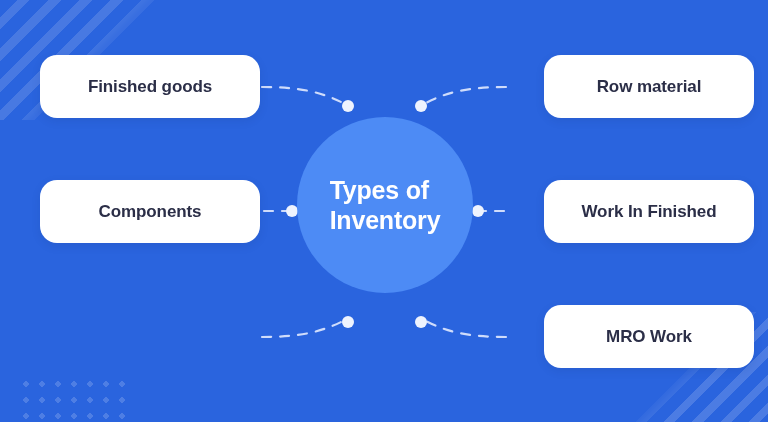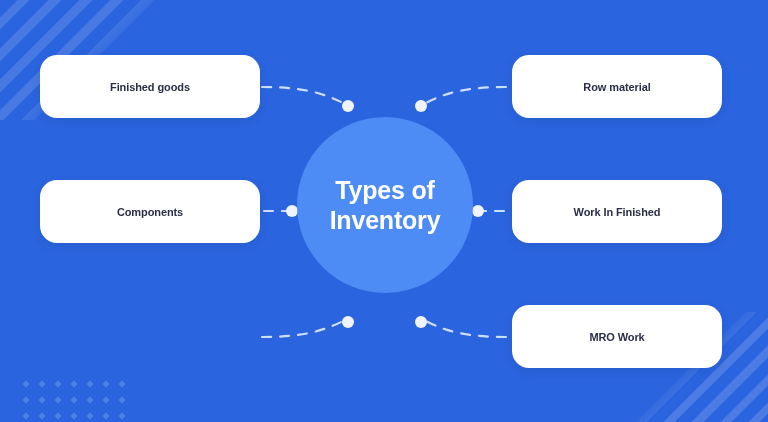--- a/index.html
+++ b/index.html
@@ -86,45 +86,45 @@
     background: #4d8bf5;
     display: flex;
     align-items: center;
     justify-content: center;
   }
   #center-title {
     color: #ffffff;
     font-size: 25px;
     font-weight: bold;
     line-height: 1.22;
-    text-align: center;
+    text-align: left;
     letter-spacing: -0.2px;
     white-space: pre-line;
   }
 
   
   .node-card {
     position: absolute;
     height: 63px;
     background: #ffffff;
     border-radius: 17px;
     display: flex;
     align-items: center;
     justify-content: center;
     box-shadow: 0 3px 10px rgba(16, 38, 92, 0.10);
   }
   .node-label {
     color: #2b2e47;
-    font-size: 11px;
+    font-size: 17px;
     font-weight: bold;
     letter-spacing: -0.1px;
     white-space: nowrap;
   }
   .node-left  { left: 40px;  width: 220px; }
-  .node-right { left: 512px; width: 210px; }
+  .node-right { left: 544px; width: 210px; }
   .row-top    { top: 55px;  }
   .row-mid    { top: 180px; }
   .row-bot    { top: 305px; }
 </style>
 </head>
 <body>
 
 <div id="canvas">
 
   <div id="stripes-top-left" class="stripes"></div>

